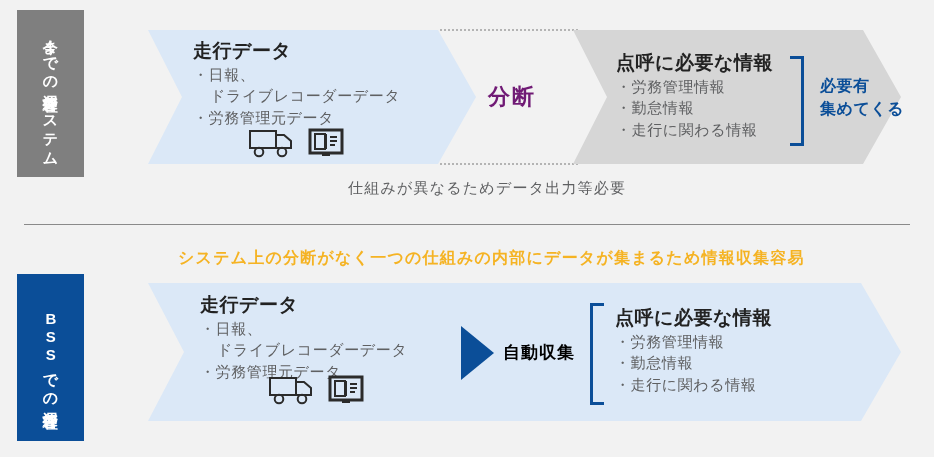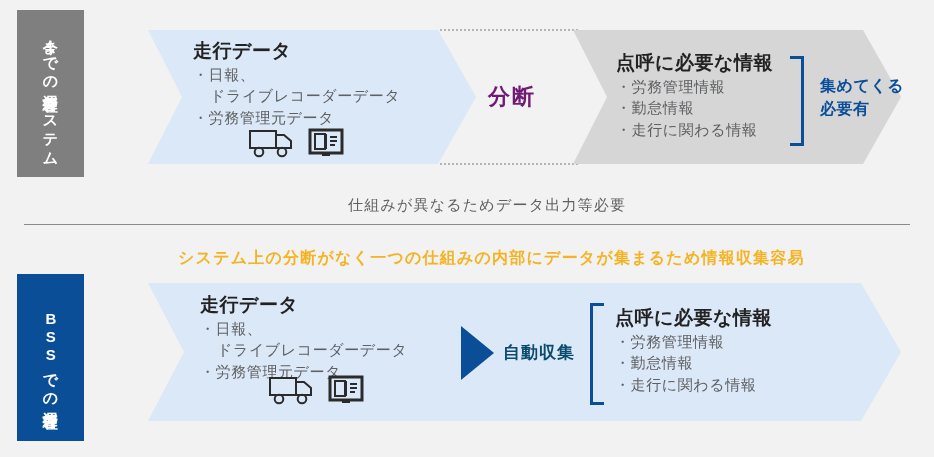--- a/index.html
+++ b/index.html
@@ -195,21 +195,21 @@
     color: #0b4e98;
     line-height: 1.45;
     letter-spacing: 0.5px;
     white-space: nowrap;
   }
   #collect-note span { display: block; }
 
   #caption-top {
     position: absolute;
     left: 348px;
-    top: 196px;
+    top: 179px;
     font-size: 15px;
     color: #5f6062;
     letter-spacing: 1.2px;
     white-space: nowrap;
   }
   #headline-bottom {
     position: absolute;
     left: 178px;
     top: 248px;
     font-size: 16px;
@@ -229,21 +229,21 @@
     border-top: 27px solid transparent;
     border-bottom: 27px solid transparent;
     border-left: 33px solid #0b4e98;
   }
   #auto-collect-label {
     position: absolute;
     left: 503px;
     top: 341px;
     font-size: 17px;
     font-weight: bold;
-    color: #0c4a6e;
+    color: #000000;
     letter-spacing: 1px;
     white-space: nowrap;
   }
 </style>
 </head>
 <body>
 
 <div class="stage">
 
   <div class="side-label" id="side-label-legacy">
@@ -295,22 +295,22 @@
 
   <ul class="bullet-list" id="rollcall-bullets-top">
     <li>・労務管理情報</li>
     <li>・勤怠情報</li>
     <li>・走行に関わる情報</li>
   </ul>
 
   <div class="bracket" id="bracket-collect-top"></div>
 
   <div id="collect-note">
+    <span>必要有</span>
     <span>集めてくる</span>
-    <span>必要有</span>
   </div>
 
   <div id="caption-top">仕組みが異なるためデータ出力等必要</div>
 
   <div id="section-divider"></div>
 
   <div class="side-label" id="side-label-bss">
     <span class="col">BSSでの運行管理</span>
   </div>
 

